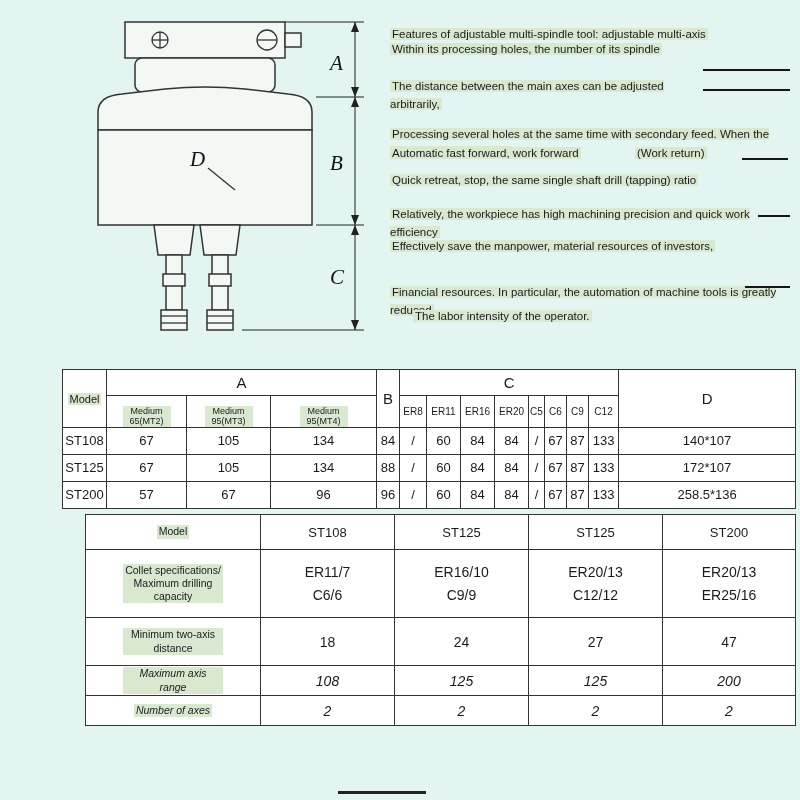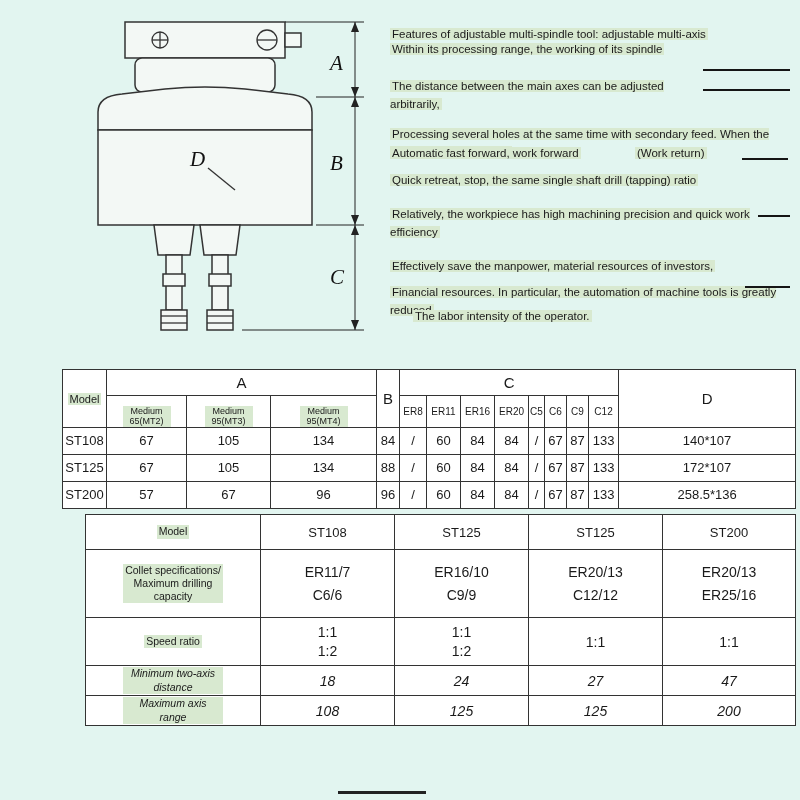--- a/index.html
+++ b/index.html
@@ -17,21 +17,21 @@
   .feature { position: absolute; left: 0; }
   .hl { background: var(--hl, #d8e9d0); padding: 0 2px; }
   .f1 { top: 16px;  width: 400px; }
   .f2 { top: 31px; width: 400px; }
   .f3 { top: 68px; width: 318px; }
   .f4 { top: 116px; width: 402px; }
   .f5 { top: 135px; width: 240px; }
   .fnote { top: 135px; left: 245px; width: 110px; }
   .f6 { top: 162px; width: 400px; }
   .f7 { top: 196px; width: 402px; }
-  .f8 { top: 228px; width: 400px; margin-top: 20px; }
+  .f8 { top: 228px; width: 400px; }
   .f9 { top: 262px; width: 402px; margin-top: 12px; }
   .f10 { top: 298px; width: 400px; margin-left: 23px; }
   .rule { position: absolute; height: 2px; background: #151515; }
   .rule-a { top: 59px;  left: 313px; width: 87px; }
   .rule-b { top: 79px;  left: 313px; width: 87px; }
   .rule-c { top: 148px; left: 352px; width: 46px; }
   .rule-d { top: 205px; left: 368px; width: 32px; }
   .rule-e { top: 276px; left: 355px; width: 45px; }
   .footer-mark { position: absolute; left: 338px; top: 791px; width: 88px; height: 3px; background: #222; }
   
@@ -112,21 +112,21 @@
         <text x="250" y="62">A</text>
         <text x="250" y="162">B</text>
         <text x="250" y="276">C</text>
         <text x="110" y="158">D</text>
       </g>
     </svg>
   </div>
 
   <div class="features">
     <div class="feature f1"><span class="hl">Features of adjustable multi-spindle tool: adjustable multi-axis</span></div>
-    <div class="feature f2"><span class="hl">Within its processing range, the working of its spindle</span></div>
+    <div class="feature f2"><span class="hl">Within its processing holes, the number of its spindle</span></div>
     <div class="feature f3"><span class="hl">The distance between the main axes can be adjusted arbitrarily,</span></div>
     <div class="feature f4"><span class="hl">Processing several holes at the same time with secondary feed. When the machine tool is working</span></div>
     <div class="feature f5"><span class="hl">Automatic fast forward, work forward</span></div>
     <div class="feature fnote"><span class="hl">(Work return)</span></div>
     <div class="feature f6"><span class="hl">Quick retreat, stop, the same single shaft drill (tapping) ratio</span></div>
     <div class="feature f7"><span class="hl">Relatively, the workpiece has high machining precision and quick work efficiency</span></div>
     <div class="feature f8"><span class="hl">Effectively save the manpower, material resources of investors,</span></div>
     <div class="feature f9"><span class="hl">Financial resources. In particular, the automation of machine tools is greatly reduced</span></div>
     <div class="feature f10"><span class="hl">The labor intensity of the operator.</span></div>
     <div class="rule rule-a"></div>
@@ -258,37 +258,20 @@
           <td>
             <div class="vline">ER20/13</div>
             <div class="vline">C12/12</div>
           </td>
           <td>
             <div class="vline">ER20/13</div>
             <div class="vline">ER25/16</div>
           </td>
         </tr>
         <tr>
-          <td class="label-cell"><span class="hl">Speed ratio</span></td>
-          <td>
-            <div class="vline">1:1</div>
-            <div class="vline">1:2</div>
-          </td>
-          <td>
-            <div class="vline">1:1</div>
-            <div class="vline">1:2</div>
-          </td>
-          <td>
-            <div class="vline">1:1</div>
-          </td>
-          <td>
-            <div class="vline">1:1</div>
-          </td>
-        </tr>
-        <tr>
           <td class="label-cell"><span class="hl">Minimum two-axis distance</span></td>
           <td>
             <div class="vline">18</div>
           </td>
           <td>
             <div class="vline">24</div>
           </td>
           <td>
             <div class="vline">27</div>
           </td>
@@ -302,19 +285,34 @@
             <div class="vline">108</div>
           </td>
           <td>
             <div class="vline">125</div>
           </td>
           <td>
             <div class="vline">125</div>
           </td>
           <td>
             <div class="vline">200</div>
+          </td>
+        </tr>
+        <tr>
+          <td class="label-cell"><span class="hl">Number of axes</span></td>
+          <td>
+            <div class="vline">2</div>
+          </td>
+          <td>
+            <div class="vline">2</div>
+          </td>
+          <td>
+            <div class="vline">2</div>
+          </td>
+          <td>
+            <div class="vline">2</div>
           </td>
         </tr>
       </tbody>
   </table>
 
   <div class="footer-mark"></div>
 </div>
 
 </body></html>

